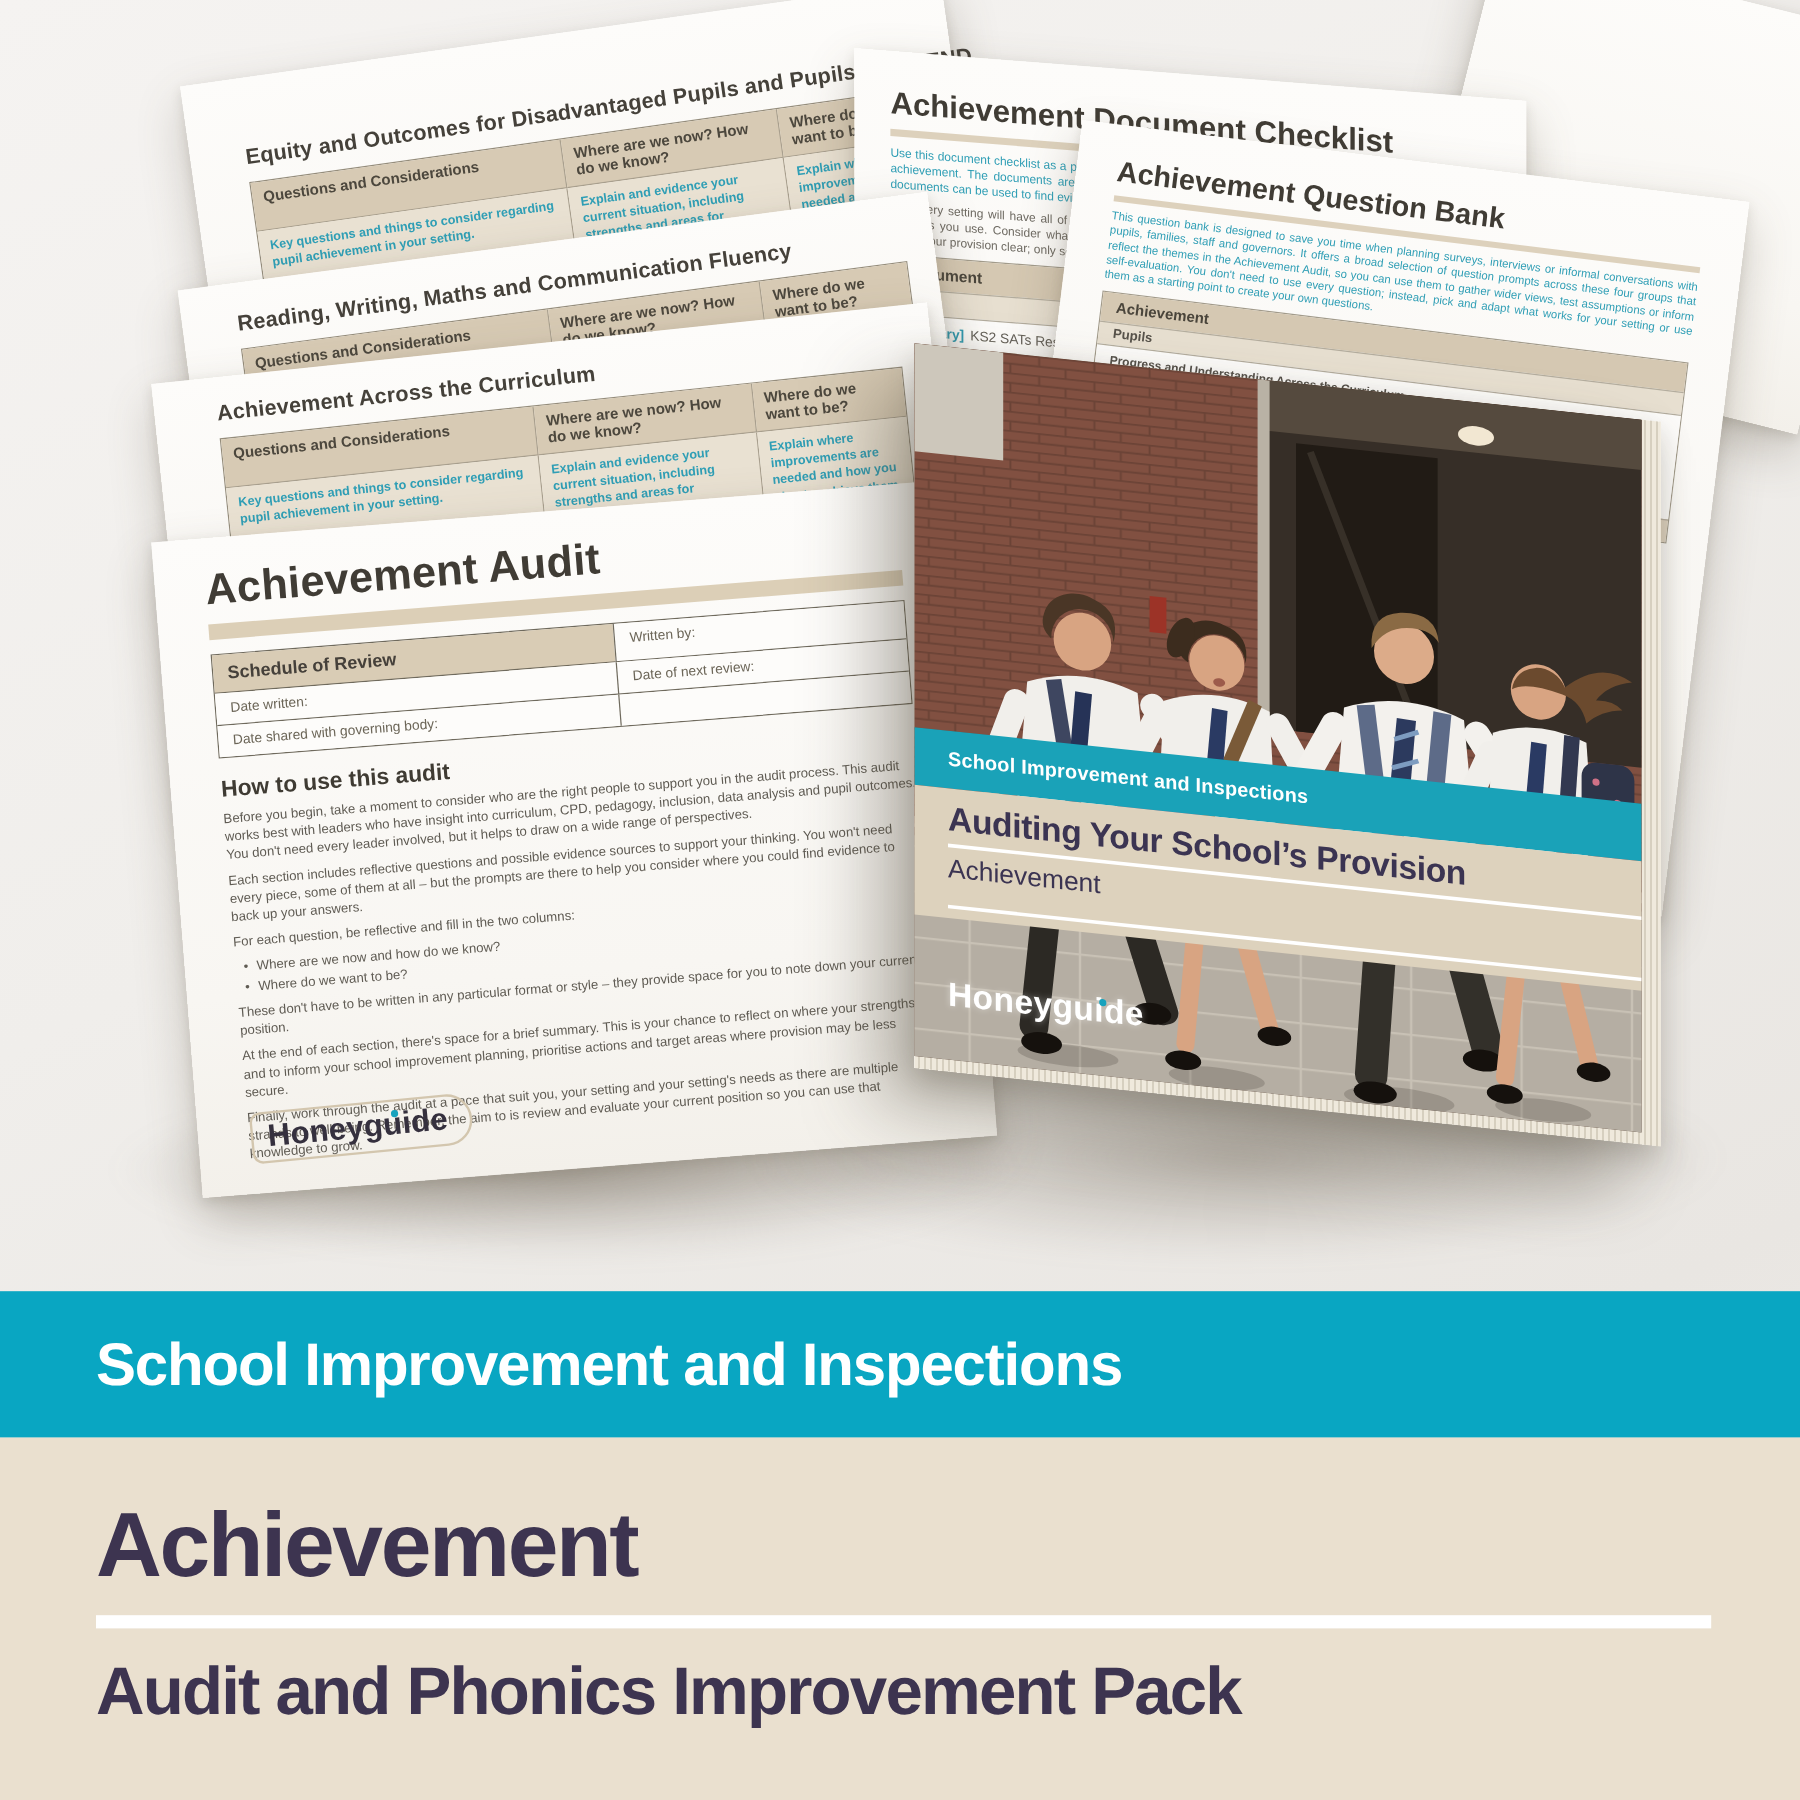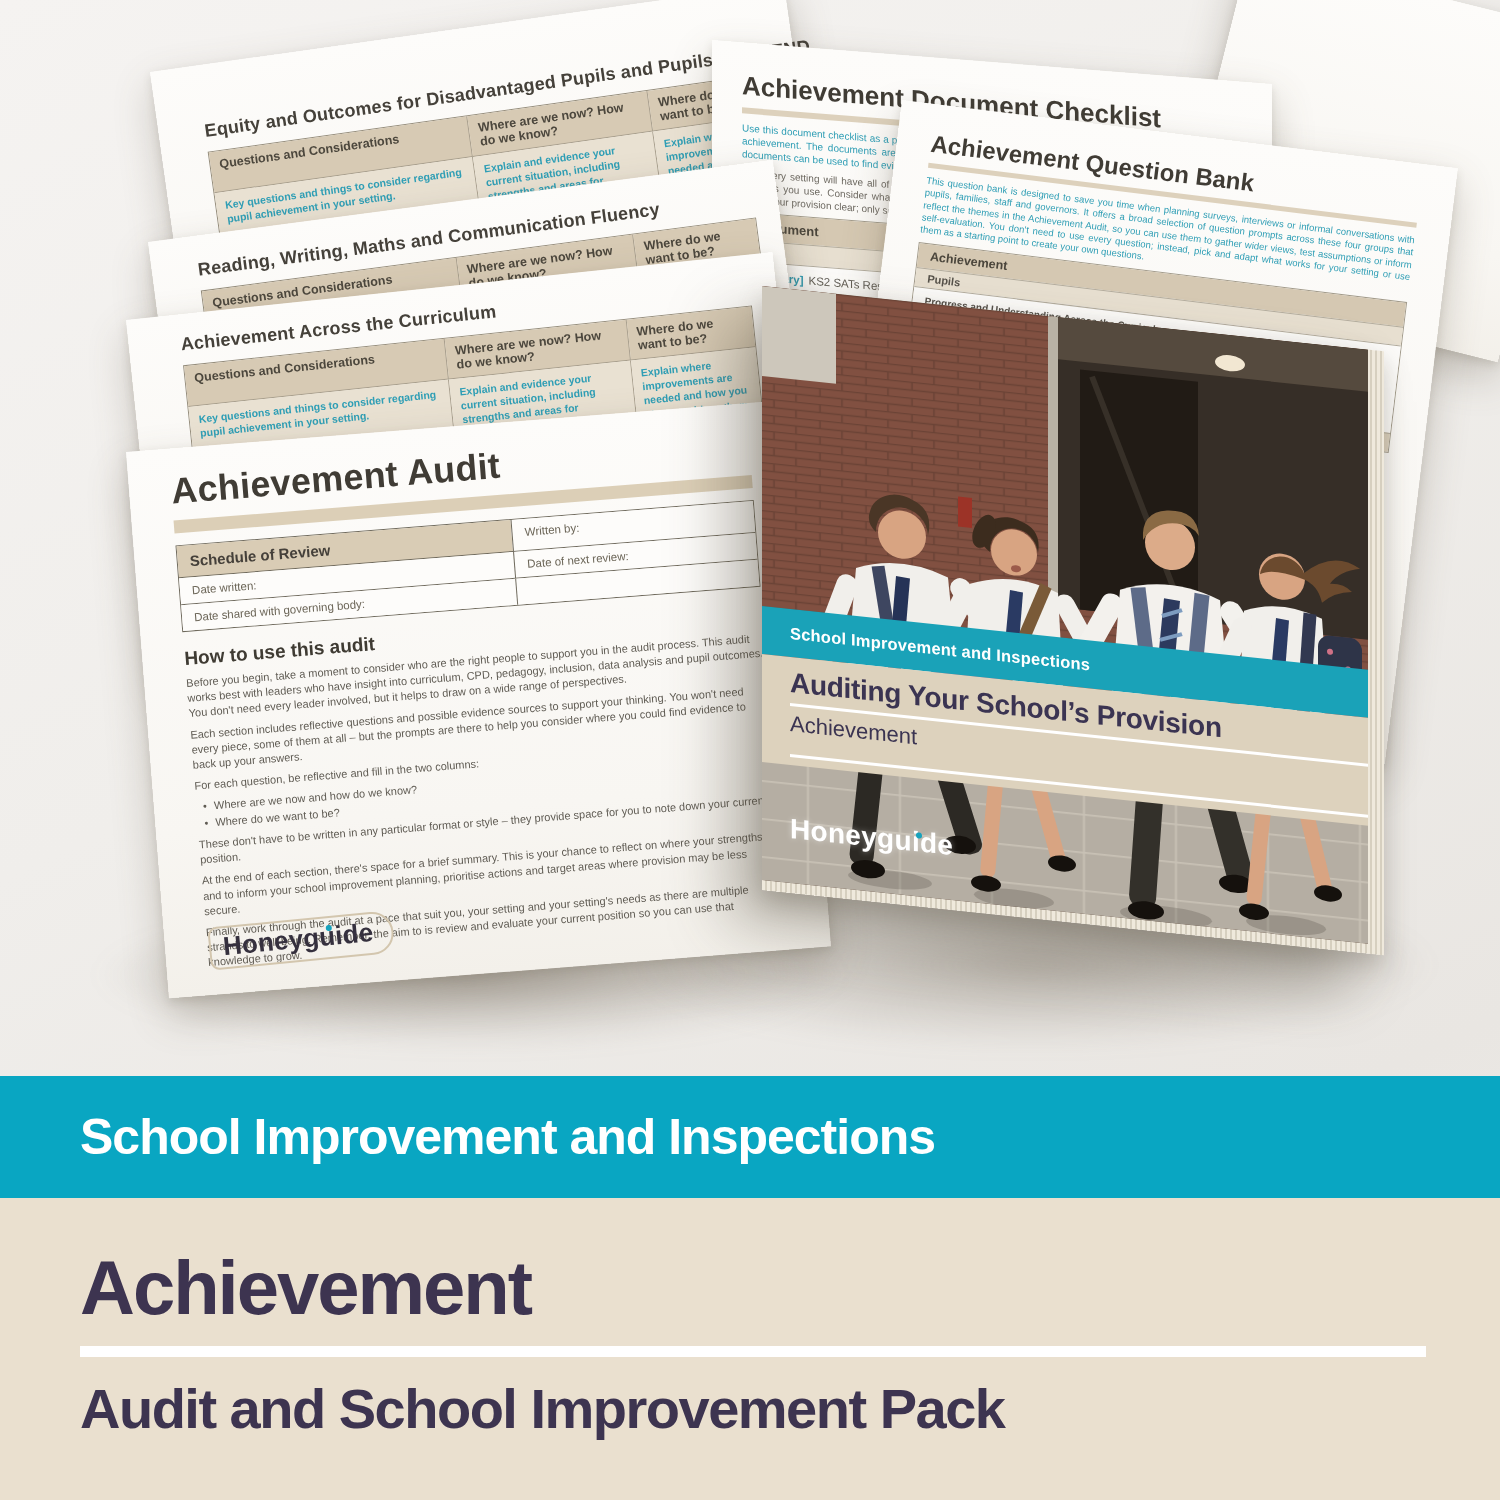--- a/index.html
+++ b/index.html
@@ -354,16 +354,16 @@
       </div>
     </div>
   </div>
 
   <div class="band-teal">
     <span>School Improvement and Inspections</span>
   </div>
   <div class="band-beige">
     <div class="band-title">Achievement</div>
     <div class="band-divider"></div>
-    <div class="band-sub">Audit and School Improvement Pack</div>
+    <div class="band-sub">Audit and Phonics Improvement Pack</div>
   </div>
 
 </div>
 
 </body></html>

